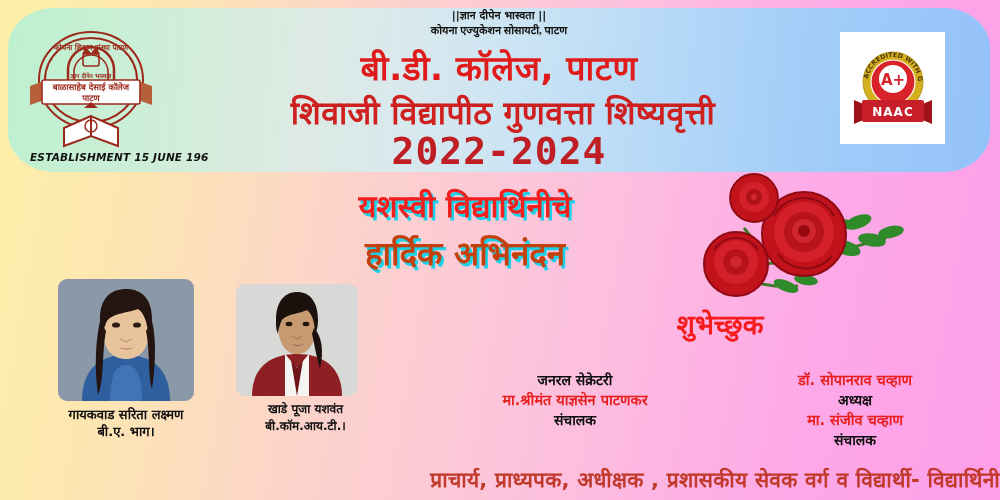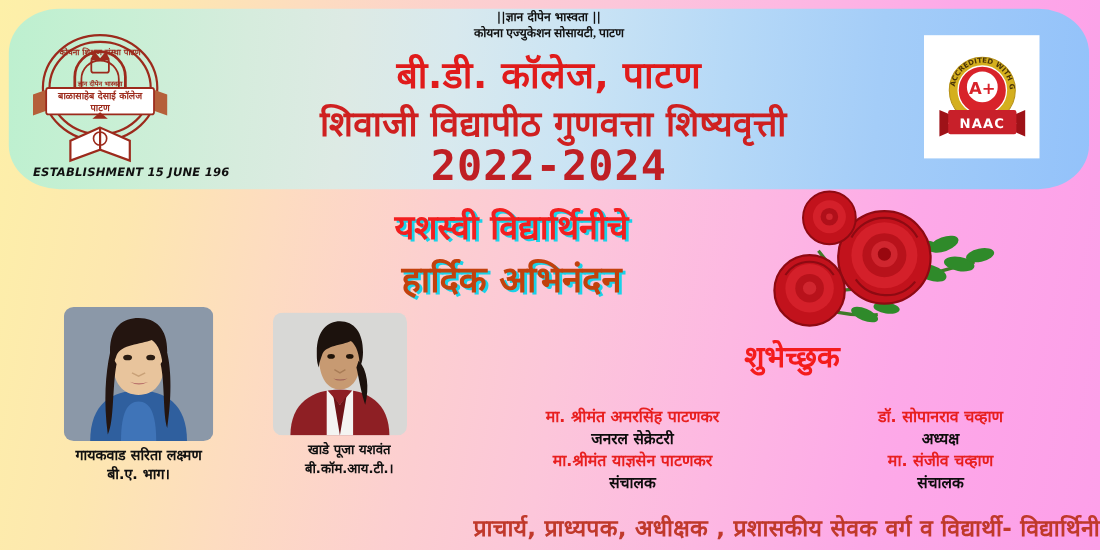--- a/index.html
+++ b/index.html
@@ -72,21 +72,21 @@
     top:230px; font-size:33px; color:#c2410c;
     text-shadow:2.5px 2.5px 0 #19d2e8;
   }
 
   
   #roses-image{ position:absolute; left:686px; top:172px; width:260px; height:130px; }
 
   
   .student-card{ position:absolute;margin-top:29px; }
   #student-card-0{ left:58px;  top:250px; width:136px; }
-  #student-card-1{ left:248px; top:255px; width:139px; }
+  #student-card-1{ left:236px; top:255px; width:139px; }
   .student-photo{ border-radius:9px; overflow:hidden; display:block; }
   #student-card-0 .student-photo{ width:136px; height:122px; }
   #student-card-1 .student-photo{ width:122px; height:112px; }
   .student-name, .student-course{
     text-align:center; font-family:"DejaVu Sans", sans-serif;
     font-weight:bold; color:#101010; line-height:17px;
   }
   #student-card-0 .student-name{ font-size:13px; margin-top:5px; }
   #student-card-0 .student-course{ font-size:13px; }
   #student-card-1 .student-name{ font-size:12px; margin-top:5px; }
@@ -255,21 +255,20 @@
       <path d="M55 60 Q61 64 68 60 Q61 62 55 60 Z" fill="#9c5a54"></path>
     </svg>
   </div>
   <div class="student-name">खाडे पूजा यशवंत</div>
   <div class="student-course">बी.कॉम.आय.टी.।</div>
 </div>
 
 <div id="wishers-heading">शुभेच्छुक</div>
 
 <div class="wisher-column" id="wisher-column-0">
-  <div class="wisher-name">मा. श्रीमंत अमरसिंह पाटणकर</div>
   <div class="wisher-role">जनरल सेक्रेटरी</div>
   <div class="wisher-name">मा.श्रीमंत याज्ञसेन पाटणकर</div>
   <div class="wisher-role">संचालक</div>
 </div>
 
 <div class="wisher-column" id="wisher-column-1">
   <div class="wisher-name">डॉ. सोपानराव चव्हाण</div>
   <div class="wisher-role">अध्यक्ष</div>
   <div class="wisher-name">मा. संजीव चव्हाण</div>
   <div class="wisher-role">संचालक</div>

